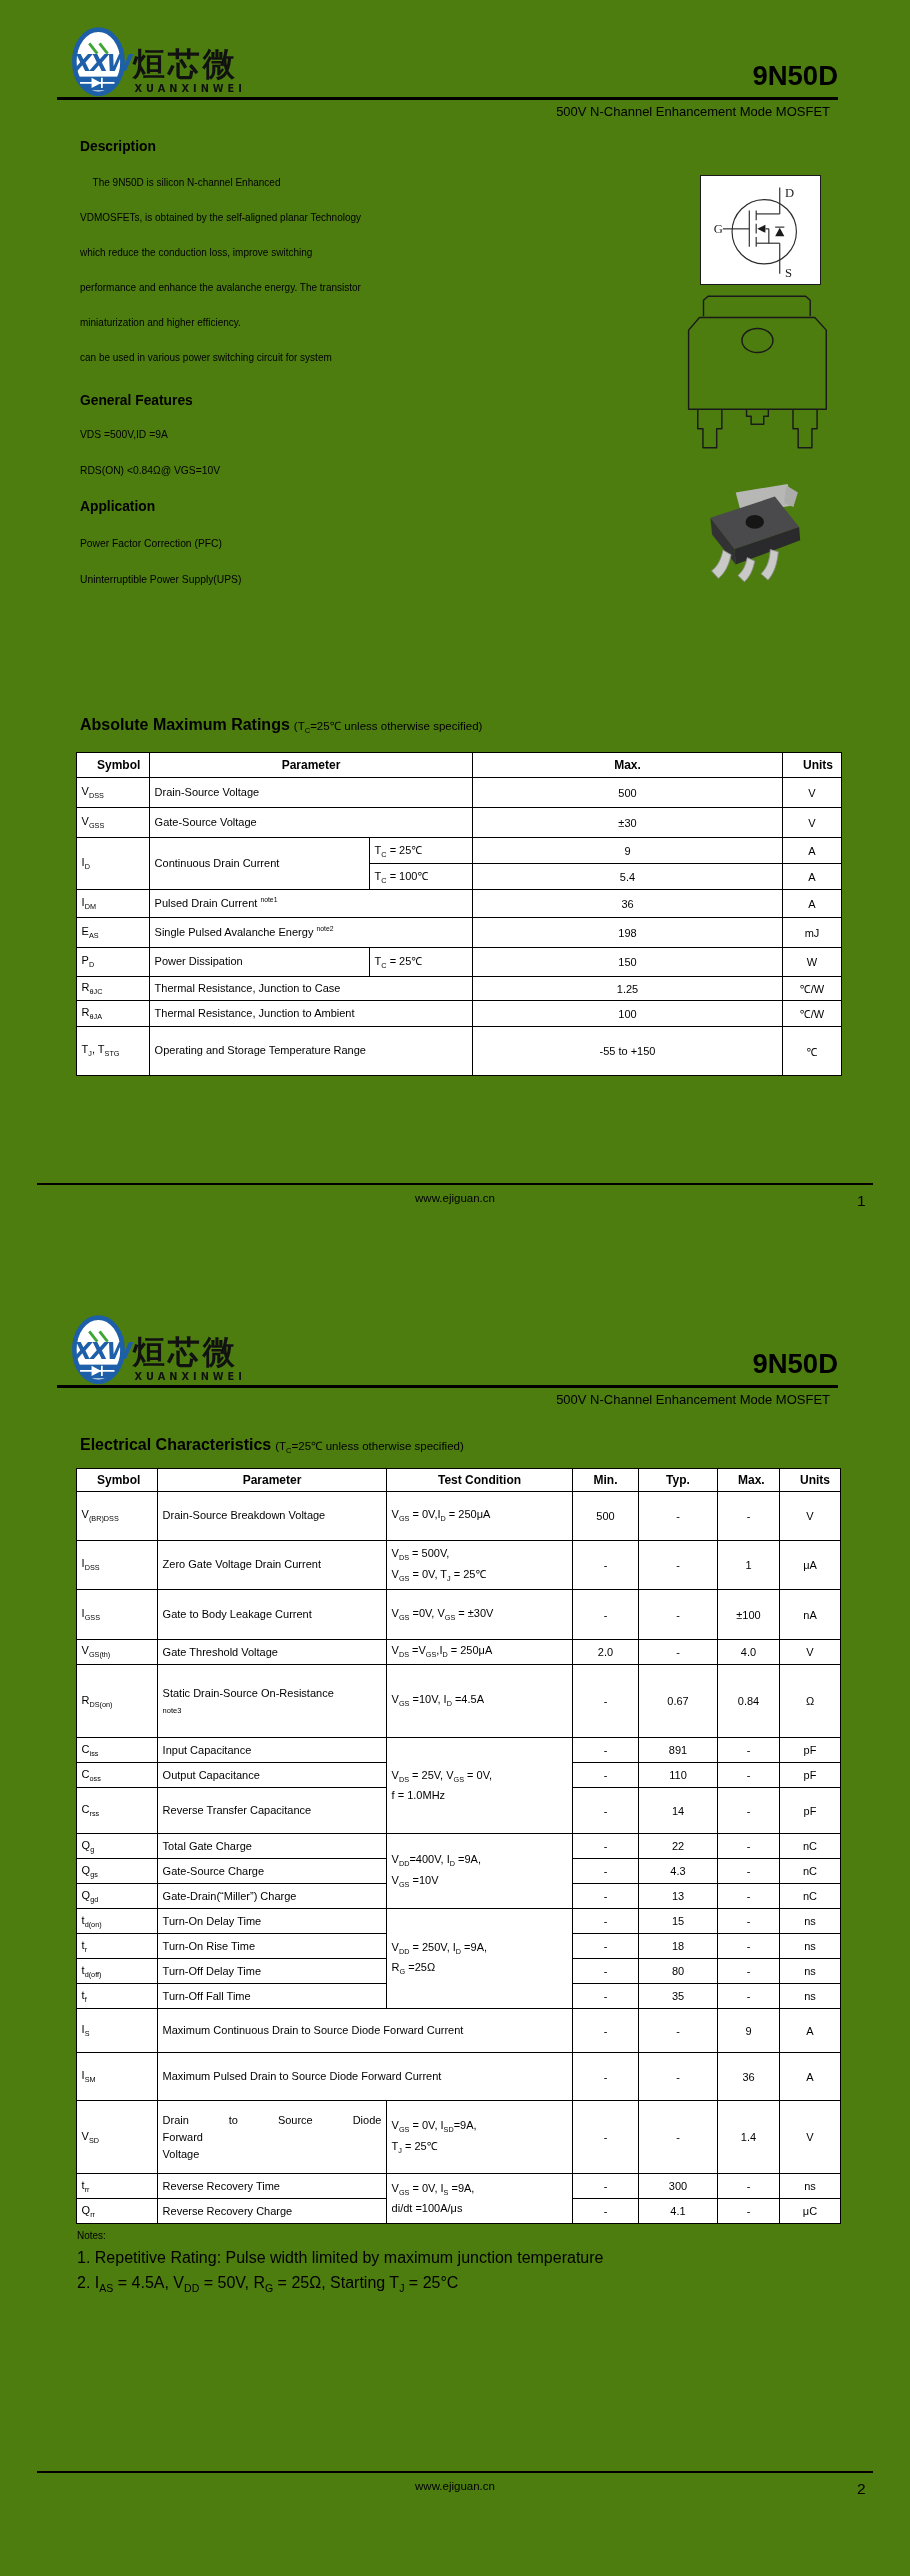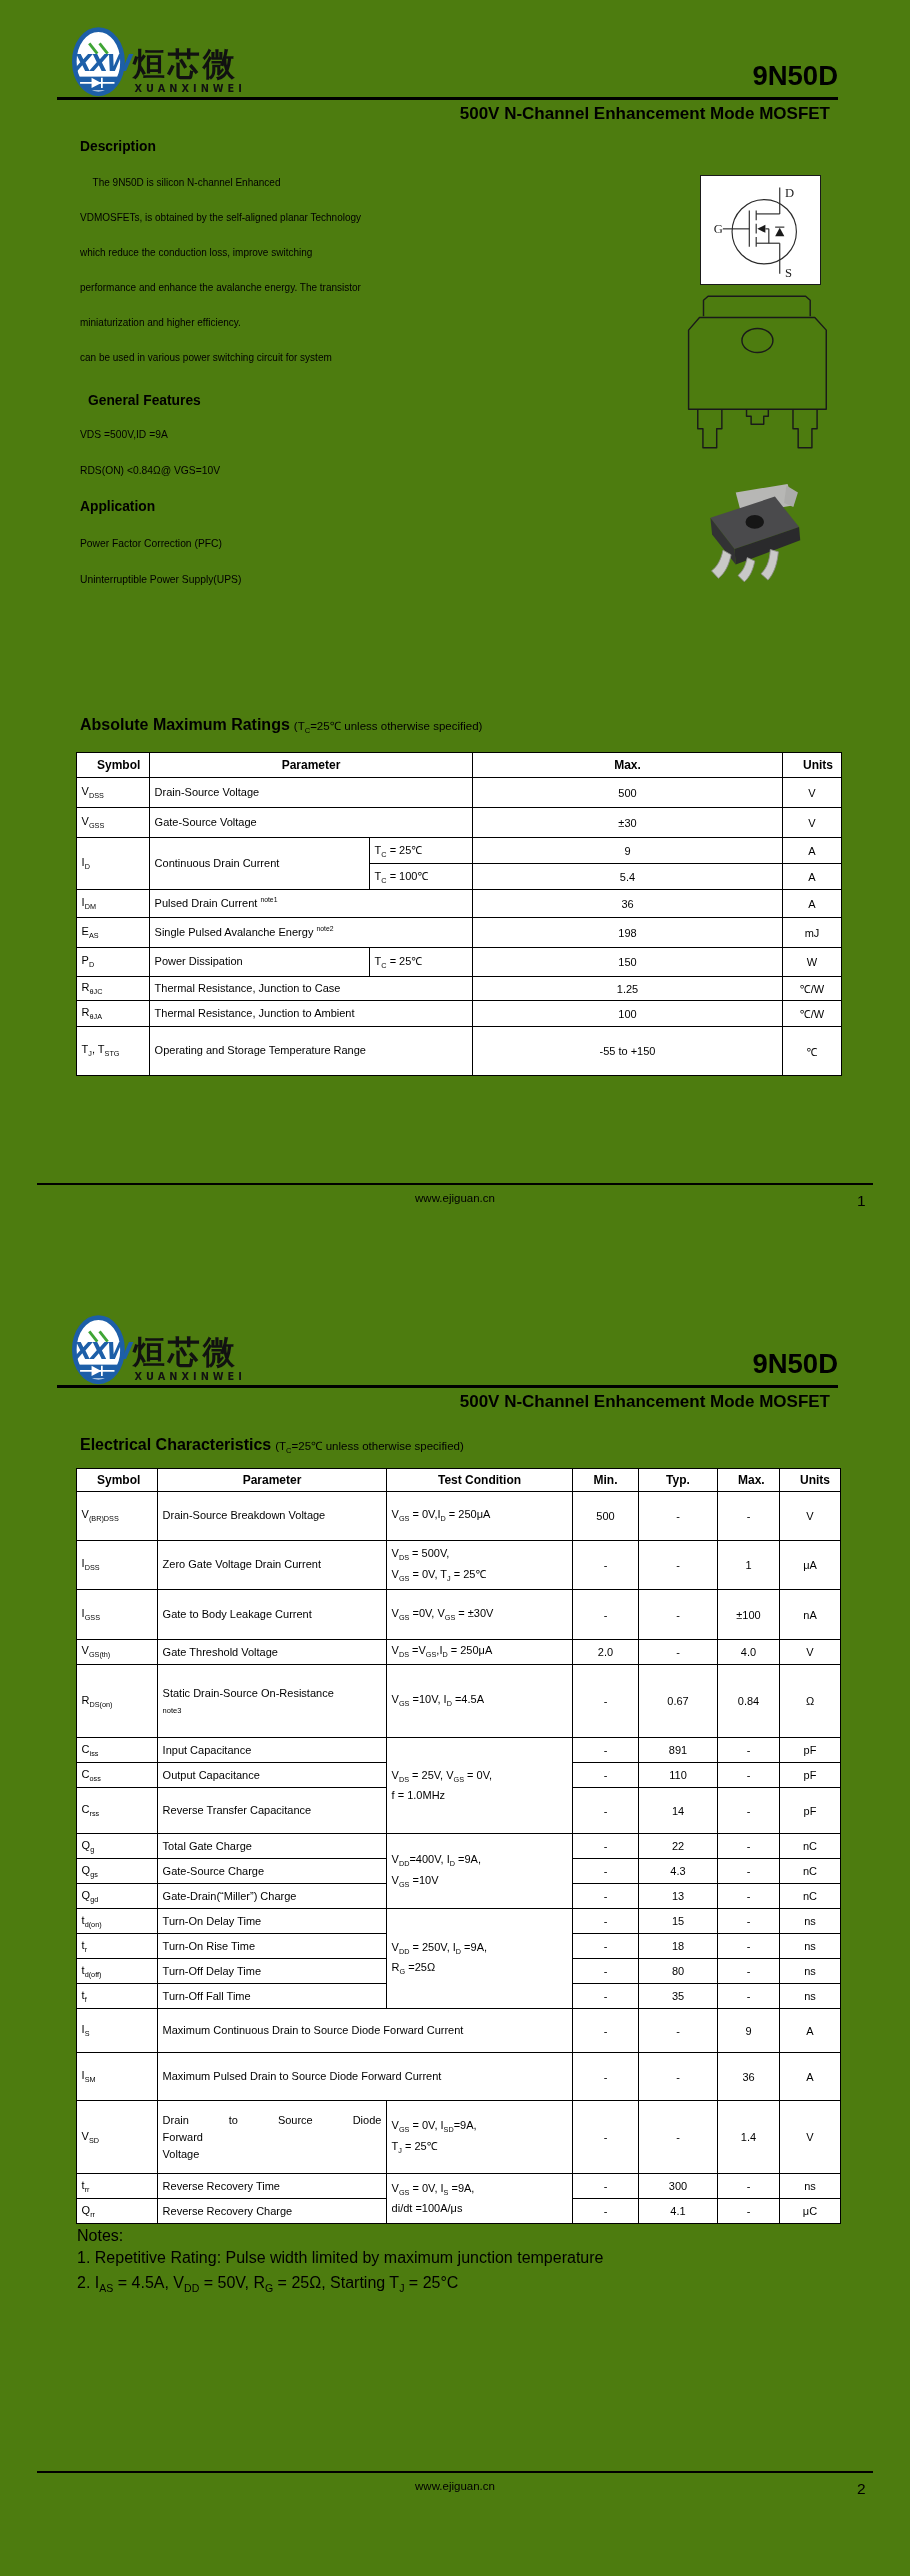--- a/index.html
+++ b/index.html
@@ -4,21 +4,21 @@
 <style>
   html,body{margin:0;padding:0;background:#e8e8e8;}
   .canvas{position:relative;width:910px;height:2576px;background:#ffffff;
           font-family:"Liberation Sans",sans-serif;color:#000;overflow:hidden;}
   .page{position:absolute;left:0;width:910px;height:1288px;background:#4d7c0f;overflow:hidden;}
   .a{position:absolute;}
 
   
   .part-number{font-size:27.5px;font-weight:700;letter-spacing:0;}
   .hdr-rule{height:2.9px;background:#000;}
-  .subtitle{font-size:17px;font-weight:700;}
+  .subtitle{font-size:13px;font-weight:400;}
 
   
   .h3{font-size:13.8px;font-weight:700;height:17px;line-height:17px;}
   .bodyline{font-size:10px;height:35px;line-height:35px;white-space:nowrap;}
   .indent{text-indent:12.6px;}
   .featline{font-size:10.3px;height:36px;line-height:36px;white-space:nowrap;}
 
   
   .sec-title{font-size:16px;font-weight:700;}
   .sec-note{font-size:11.5px;font-weight:400;margin-left:4px;}
@@ -37,21 +37,21 @@
   td.p .jl{text-align:justify;text-align-last:justify;-moz-text-align-last:justify;}
   .pnote{font-size:7.5px;margin-top:2.9px;text-align:left;text-align-last:left;}
   td.c{text-align:center;}
   td.cond{padding-left:8px;line-height:1.4;}
   td.cond div{margin:3.4px 0;}
   td.cond1{padding-left:6.9px;}
   sub{font-size:66%;}
   sup{font-size:62%;}
 
   
-  .notes-title{font-size:16px;height:17px;line-height:17px;}
+  .notes-title{font-size:10px;height:17px;line-height:17px;}
   .noteline{font-size:16px;height:25px;line-height:25px;white-space:nowrap;}
 
   
   .foot-rule{height:2.3px;background:#000;}
   .foot-url{font-size:11.5px;text-align:center;width:910px;left:0;}
   .foot-num{font-size:15.5px;}
 
   
   .logo-svg text{font-family:"DejaVu Sans","Liberation Sans",sans-serif;}
 </style>
@@ -91,21 +91,21 @@
     <div class="a h3" style="left:80px;top:138px;">Description</div>
     <div class="a" style="left:80px;top:165px;width:402px;">
       <div class="bodyline indent">The 9N50D is silicon N-channel Enhanced</div>
       <div class="bodyline">VDMOSFETs, is obtained by the self-aligned planar Technology</div>
       <div class="bodyline">which reduce the conduction loss, improve switching</div>
       <div class="bodyline">performance and enhance the avalanche energy. The transistor</div>
       <div class="bodyline">miniaturization and higher efficiency.</div>
       <div class="bodyline">can be used in various power switching circuit for system</div>
     </div>
 
-    <div class="a h3" style="left:80px;top:392px;margin-left:8px;">General Features</div>
+    <div class="a h3" style="left:80px;top:392px;">General Features</div>
     <div class="a" style="left:80px;top:417px;width:402px;">
       <div class="featline">VDS =500V,ID =9A</div>
       <div class="featline">RDS(ON) &lt;0.84Ω@ VGS=10V</div>
     </div>
 
     <div class="a h3" style="left:80px;top:498px;">Application</div>
     <div class="a" style="left:80px;top:526px;width:402px;">
       <div class="featline">Power Factor Correction (PFC)</div>
       <div class="featline">Uninterruptible Power Supply(UPS)</div>
     </div>

